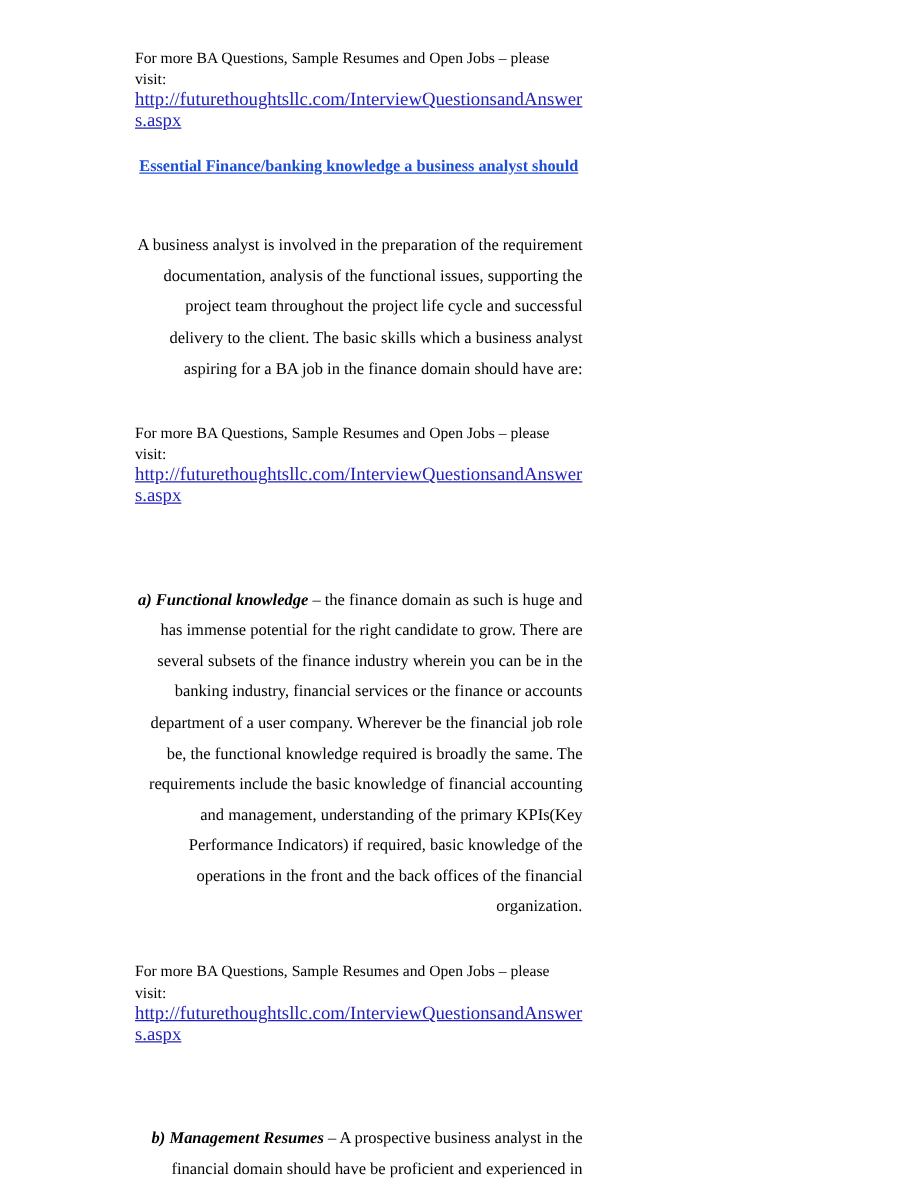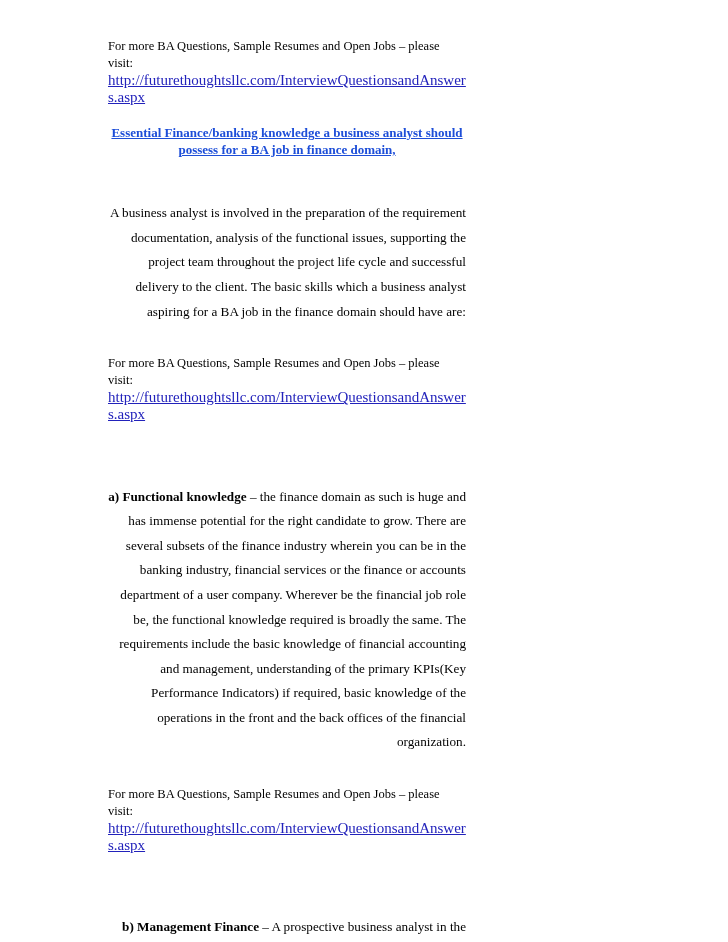--- a/index.html
+++ b/index.html
@@ -51,41 +51,41 @@
     text-align: center;
   }
   .body-par {
     font-size: 13.2px;
     line-height: 24.6px;
     color: #000000;
     text-align: right;
   }
   .body-par .lead {
     font-weight: bold;
+    font-style: italic;
   }
   .dash {
     font-weight: normal;
     font-style: normal;
   }
 </style>
 </head>
 <body>
 
 <div class="page">
 
   <div class="block">
     <div class="promo">For more BA Questions, Sample Resumes and Open Jobs – please visit:</div>
     <a class="promo-link" href="#">http://futurethoughtsllc.com/InterviewQuestionsandAnswers.aspx</a>
   </div>
 
   <div class="spacer-18"></div>
 
   <div class="block">
     <div class="heading">Essential Finance/banking knowledge a business analyst should</div>
-    <div class="heading">possess for a BA job in finance domain,</div>
   </div>
 
   <div class="spacer-30"></div>
 
   <p class="body-par">A business analyst is involved in the preparation of the requirement documentation, analysis of the functional issues, supporting the project team throughout the project life cycle and successful delivery to the client. The basic skills which a business analyst aspiring for a BA job in the finance domain should have are:</p>
 
   <div class="spacer-18"></div>
 
   <div class="block">
     <div class="promo">For more BA Questions, Sample Resumes and Open Jobs – please visit:</div>
@@ -101,16 +101,16 @@
   <div class="spacer-18"></div>
 
   <div class="block">
     <div class="promo">For more BA Questions, Sample Resumes and Open Jobs – please visit:</div>
     <a class="promo-link" href="#">http://futurethoughtsllc.com/InterviewQuestionsandAnswers.aspx</a>
   </div>
 
   <div class="spacer-48"></div>
 
   <p class="body-par">
-    <span class="lead">b) Management Finance</span><span class="dash"> – </span><span>A prospective business analyst in the financial domain should have be proficient and experienced in people management, good communication and leadership skills, excellence in project and change management. As  a business analyst is a conduit between the users and the</span>
+    <span class="lead">b) Management Resumes</span><span class="dash"> – </span><span>A prospective business analyst in the financial domain should have be proficient and experienced in people management, good communication and leadership skills, excellence in project and change management. As  a business analyst is a conduit between the users and the</span>
   </p>
 
 </div>
 
 </body></html>

